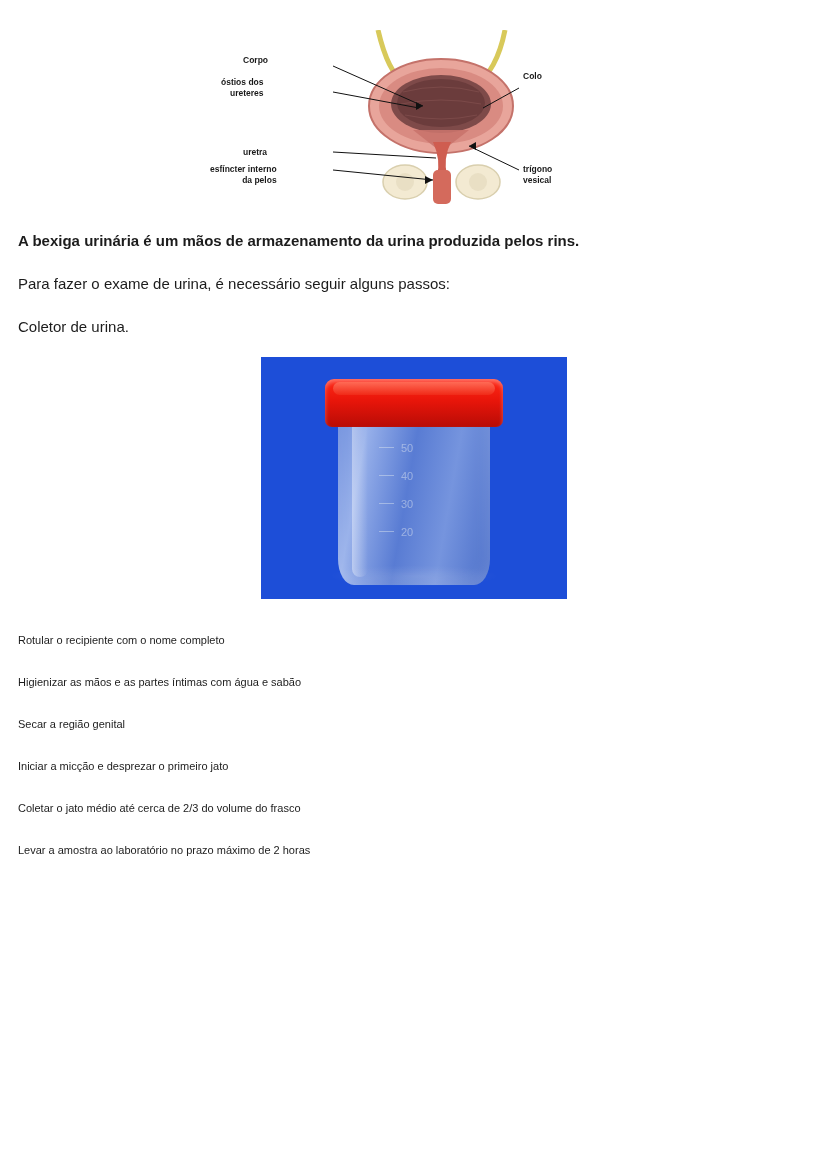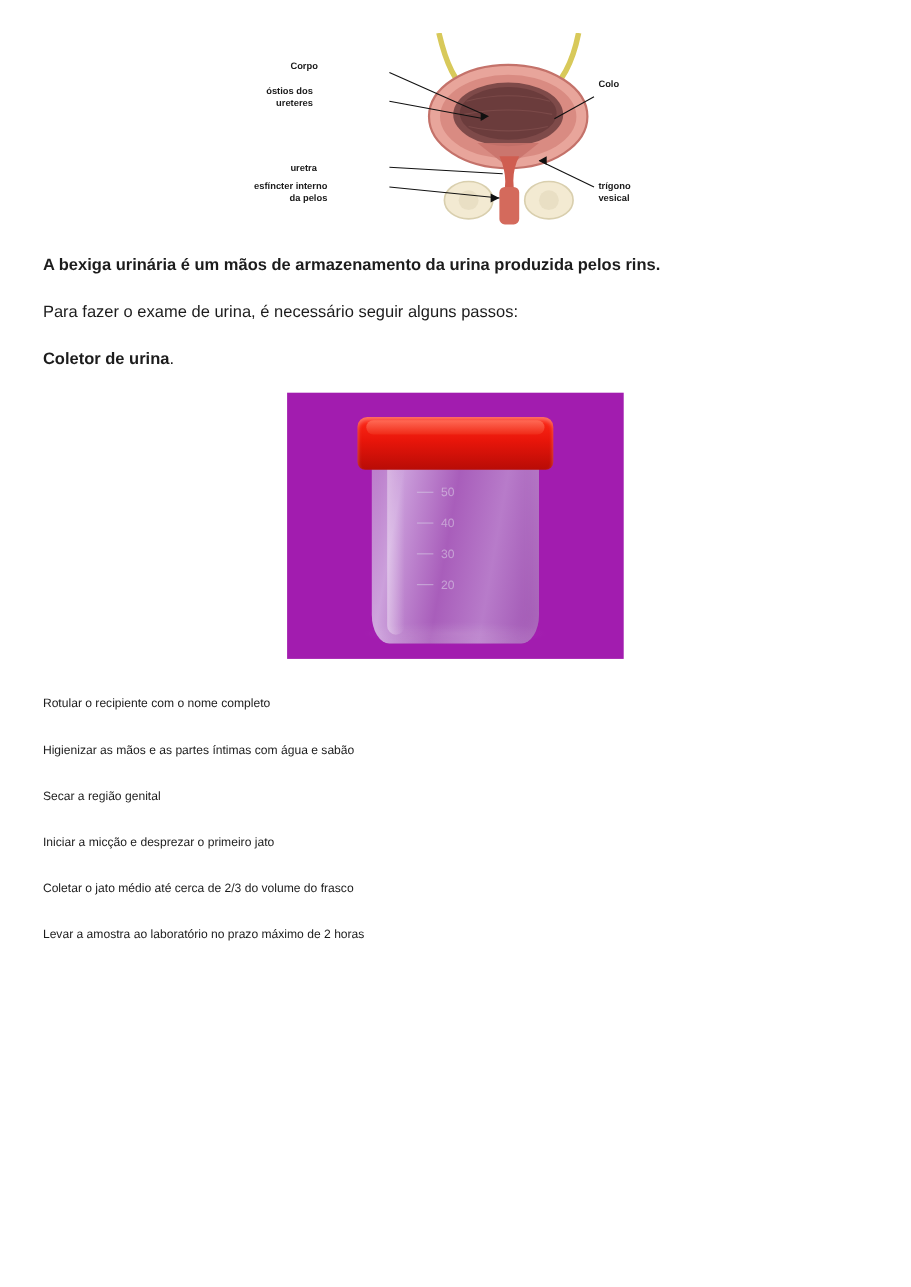--- a/index.html
+++ b/index.html
@@ -12,21 +12,21 @@
     height: 1170px;
     font-family: "Liberation Sans", sans-serif;
     color: #1a1a1a;
     overflow: hidden;
   }
   .page {
     position: relative;
     width: 828px;
     height: 1170px;
     box-sizing: border-box;
-    padding: 0 39px;
+    padding: 0 18px;
   }
 
   
   .figure-anatomy {
     margin: 0;
     padding-top: 30px;
     height: 200px;
     position: relative;
   }
   .anatomy-wrap {
@@ -51,32 +51,32 @@
 
   
   .para {
     font-size: 15px;
     line-height: 1.45;
     color: #1c1c1c;
     margin: 0 0 21px 0;
   }
   .para.bold { font-weight: bold; }
   .para.tight { margin-bottom: 20px; }
-  .para b { font-weight: bold; }
+  .para b { font-weight: normal; }
 
   
   .figure-collector {
     margin: 8px 0 34px 0;
     display: flex;
     justify-content: center;
   }
   .photo {
     width: 306px;
     height: 242px;
-    background: #a21caf;
+    background: #1d4ed8;
     position: relative;
     overflow: hidden;
   }
   .jar-body {
     position: absolute;
     left: 50%;
     transform: translateX(-50%);
     top: 46px;
     width: 152px;
     height: 182px;

